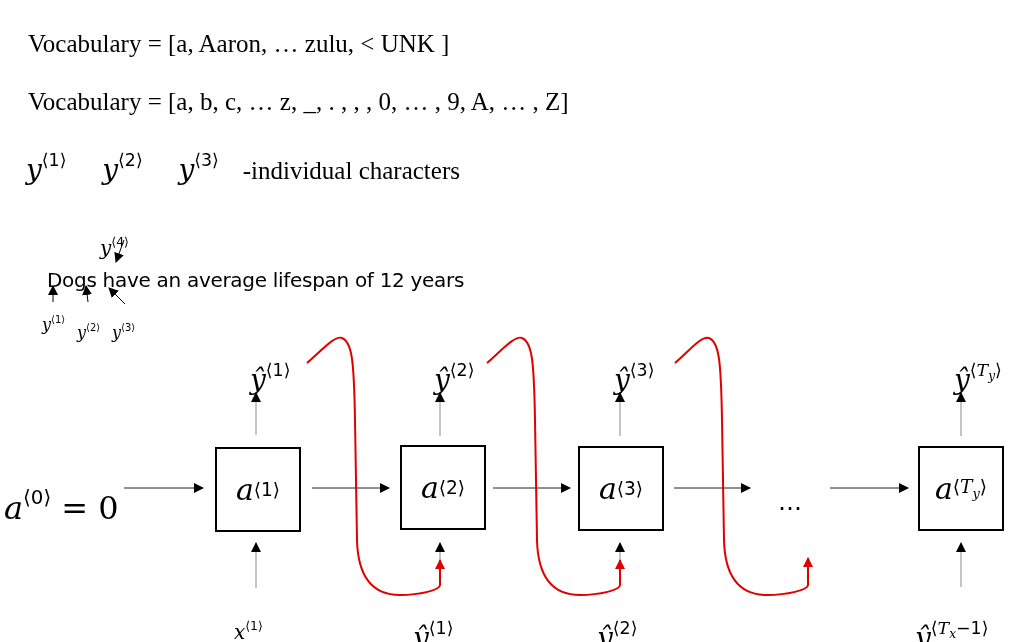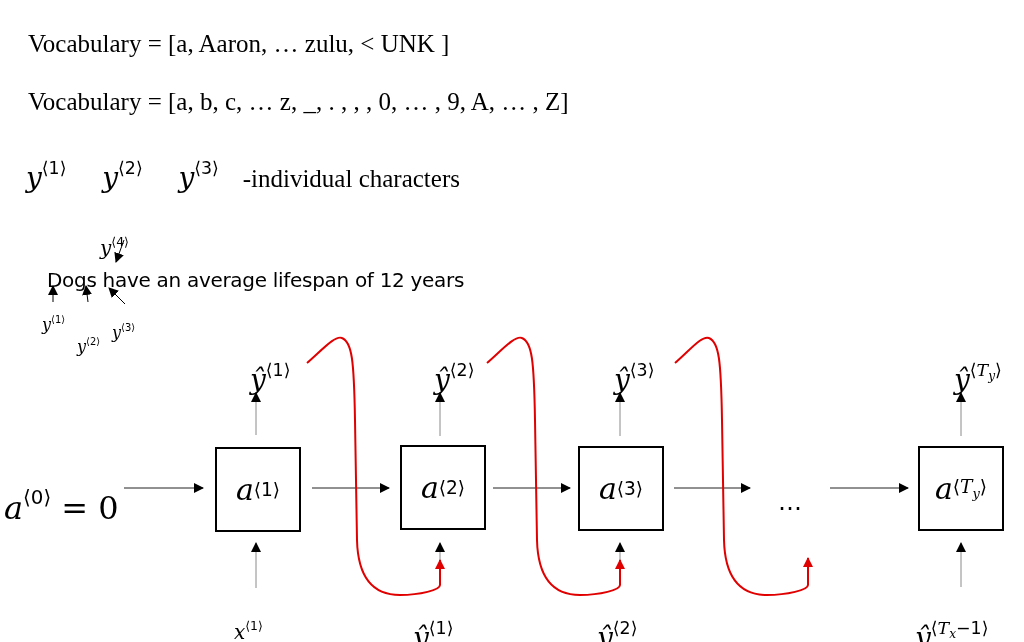--- a/index.html
+++ b/index.html
@@ -21,34 +21,34 @@
   <span>Vocabulary</span>
   <span>=</span>
   <span>[a, Aaron, … zulu, &lt; UNK ]</span>
 </div>
 <div class="abs vocab" style="left:28px; top:68px;">
   <span>Vocabulary</span>
   <span>=</span>
   <span>[a, b, c, … z, _, . , , , 0, … , 9, A, … , Z]</span>
 </div>
 
-<div class="abs" style="left:26px; top:138px; font-size:28px;">
+<div class="abs" style="left:26px; top:130px; font-size:28px;">
   <span class="math"><span>y</span><span class="sup">⟨1⟩</span></span>
   <span style="display:inline-block;width:18px"></span>
   <span class="math"><span>y</span><span class="sup">⟨2⟩</span></span>
   <span style="display:inline-block;width:18px"></span>
   <span class="math"><span>y</span><span class="sup">⟨3⟩</span></span>
   <span style="display:inline-block;width:6px"></span>
   <span class="plain" style="font-size:25px">-individual characters</span>
 </div>
 
 <div class="abs math" style="left:100px; top:214px; font-size:20px;"><span>y</span><span class="sup">⟨4⟩</span></div>
 <div class="abs sentence" style="left:47px; top:248px;">Dogs have an average lifespan of 12 years</div>
 <div class="abs math" style="left:42px; top:294px; font-size:16px;"><span>y</span><span class="sup">⟨1⟩</span></div>
-<div class="abs math" style="left:77px; top:316px; font-size:16px;"><span>y</span><span class="sup">⟨2⟩</span></div>
+<div class="abs math" style="left:77px; top:302px; font-size:16px;"><span>y</span><span class="sup">⟨2⟩</span></div>
 <div class="abs math" style="left:112px; top:302px; font-size:16px;"><span>y</span><span class="sup">⟨3⟩</span></div>
 
 <svg width="1024" height="642" viewBox="0 0 1024 642">
   <defs>
     <marker id="ah" markerWidth="10" markerHeight="10" refX="9" refY="5" orient="auto" markerUnits="userSpaceOnUse">
       <path d="M0,0 L10,5 L0,10 z" fill="#000"></path>
     </marker>
     <marker id="ahr" markerWidth="10" markerHeight="10" refX="9" refY="5" orient="auto" markerUnits="userSpaceOnUse">
       <path d="M0,0 L10,5 L0,10 z" fill="#e00000"></path>
     </marker>

